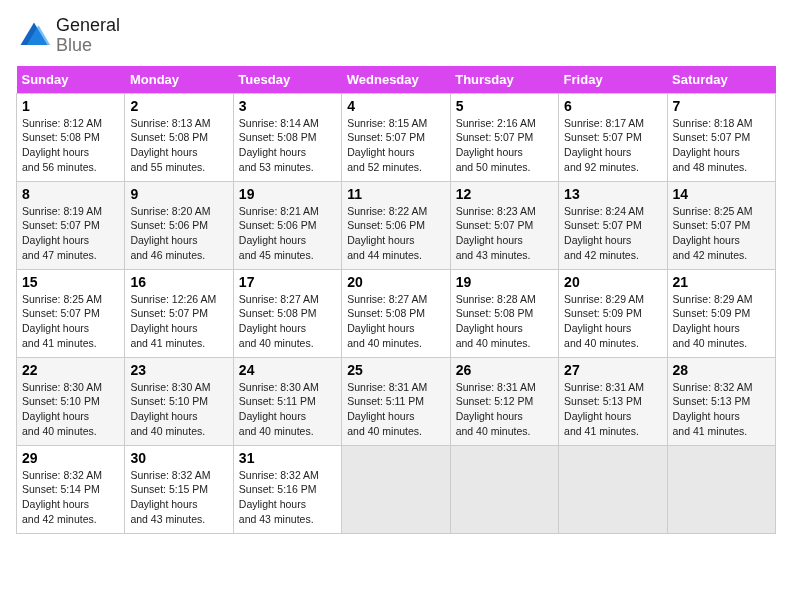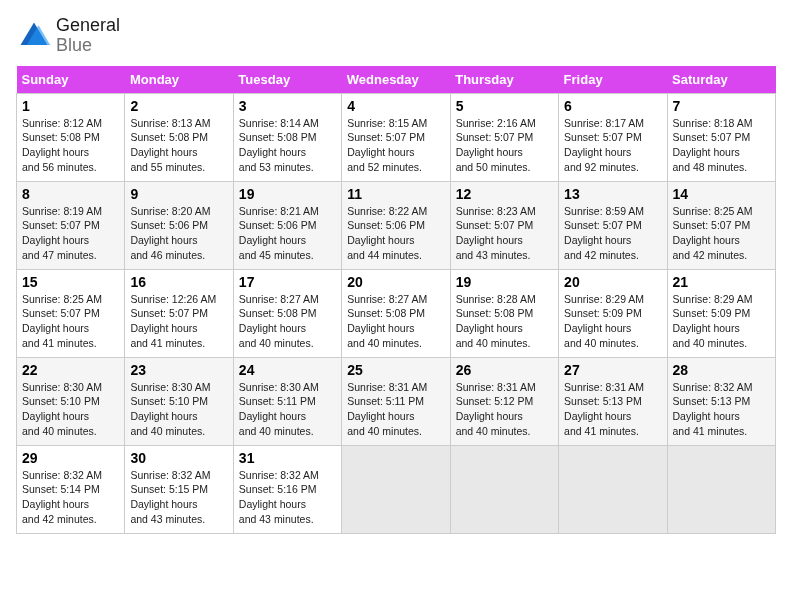--- a/index.html
+++ b/index.html
@@ -195,21 +195,21 @@
       </td>
         <td>
         <div class="day-num">12</div>
         <div class="day-info">Sunrise: 8:23 AM</div>
         <div class="day-info">Sunset: 5:07 PM</div>
         <div class="day-info">Daylight hours</div>
         <div class="day-info">and 43 minutes.</div>
       </td>
         <td>
         <div class="day-num">13</div>
-        <div class="day-info">Sunrise: 8:59 AM</div>
+        <div class="day-info">Sunrise: 8:24 AM</div>
         <div class="day-info">Sunset: 5:07 PM</div>
         <div class="day-info">Daylight hours</div>
         <div class="day-info">and 42 minutes.</div>
       </td>
         <td>
         <div class="day-num">14</div>
         <div class="day-info">Sunrise: 8:25 AM</div>
         <div class="day-info">Sunset: 5:07 PM</div>
         <div class="day-info">Daylight hours</div>
         <div class="day-info">and 42 minutes.</div>

